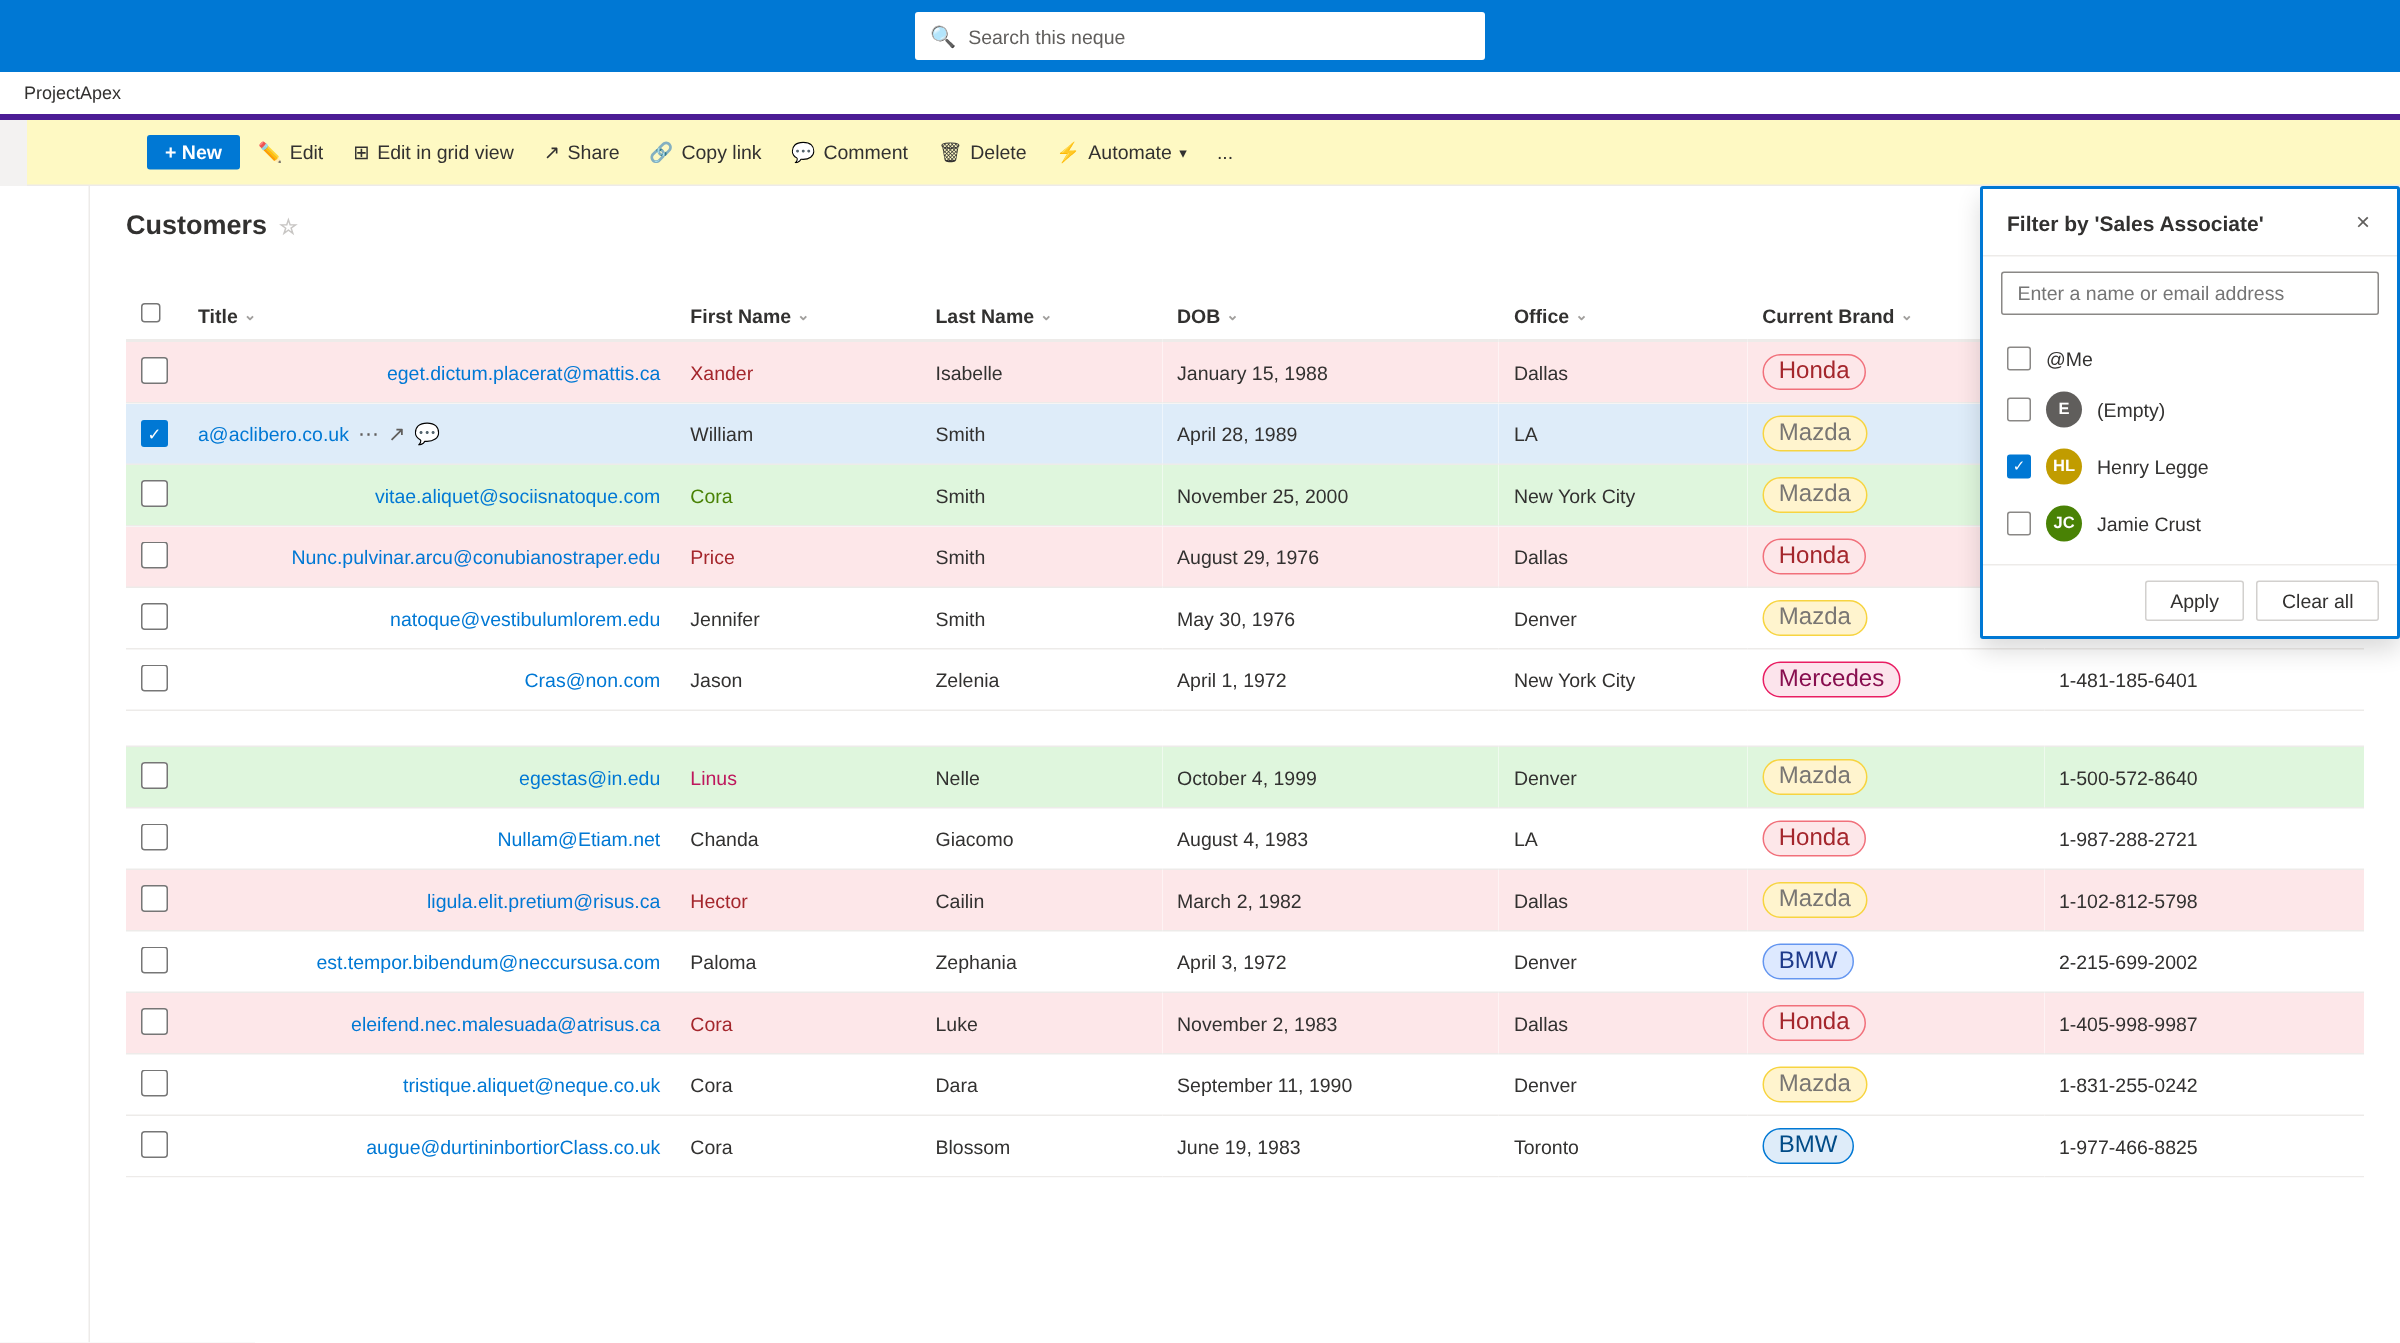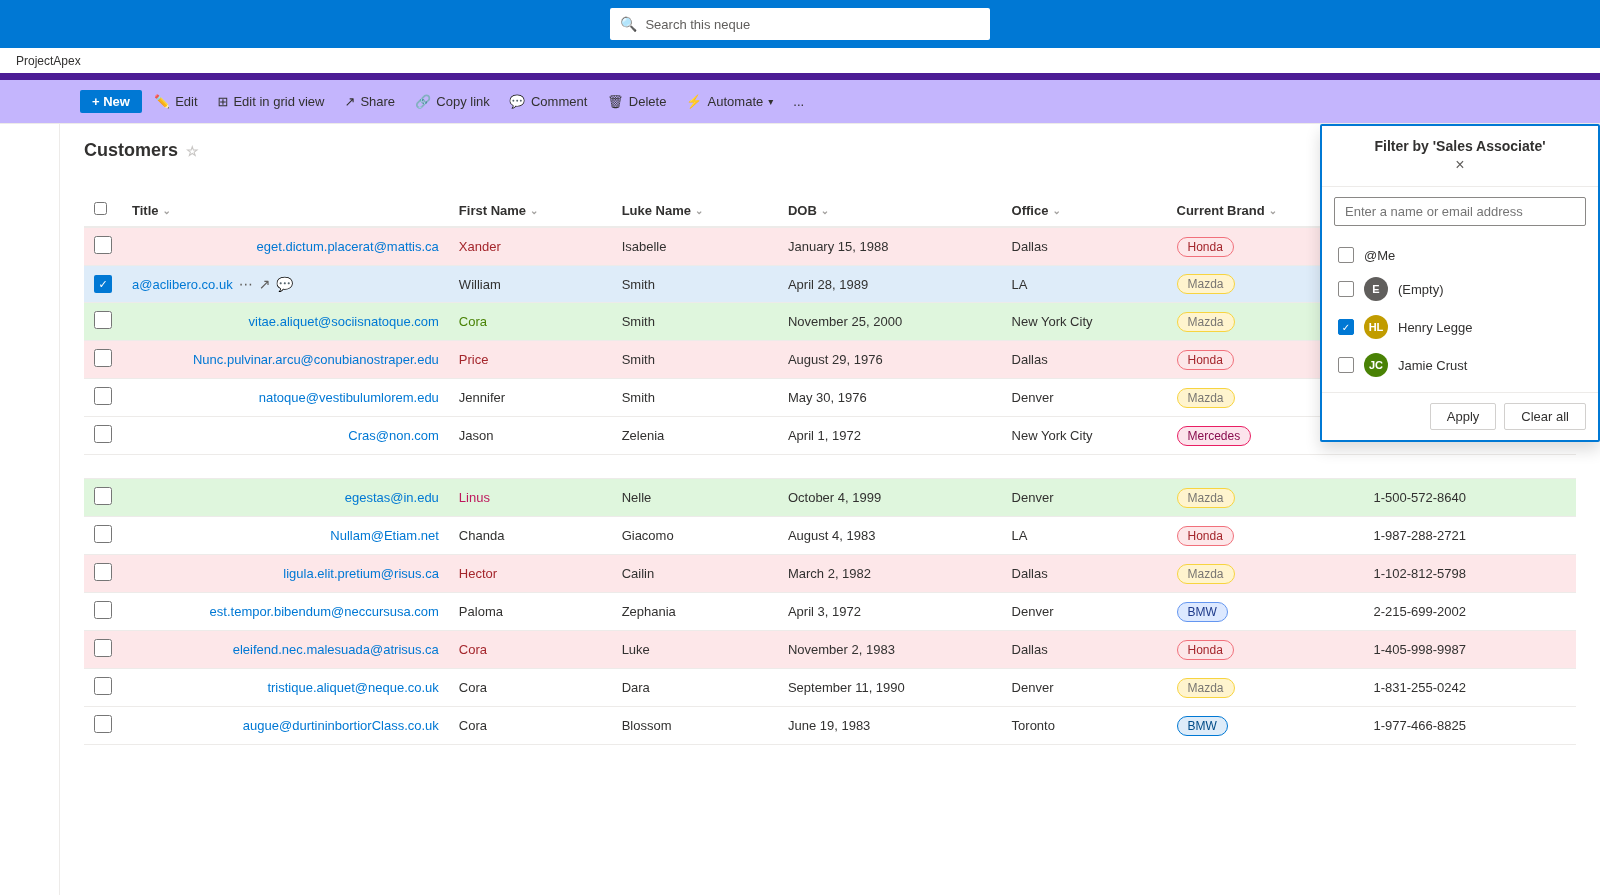--- a/index.html
+++ b/index.html
@@ -28,33 +28,34 @@
     }
     .search-icon { color: #605e5c; font-size: 14px; }
 
     
     .sub-bar {
       background: white;
       height: 32px;
       display: flex;
       align-items: center;
       padding: 0 16px;
-      border-bottom: 7px solid #4c1d95;
+      border-bottom: 4px solid #4c1d95;
     }
     .project-name { font-size: 12px; color: #323130; }
 
     
     .toolbar {
-      background: #c4b5fd;
+      background: #fef9c3;
       height: 44px;
       display: flex;
       align-items: center;
       padding: 0 80px;
       gap: 4px;
       border-bottom: 1px solid #edebe9;
+      margin-left: 18px;
     }
     .toolbar-btn {
       display: flex; align-items: center; gap: 5px;
       padding: 4px 8px;
       border: none; background: transparent;
       cursor: pointer; font-size: 13px; color: #323130;
       border-radius: 2px;
       white-space: nowrap;
     }
     .toolbar-btn.primary {
@@ -114,21 +115,21 @@
       overflow: hidden;
       text-overflow: ellipsis;
       max-width: 200px;
     }
     .row-selected td { background: #deecf9 !important; }
     .row-pink td { background: #fde7e9 !important; }
     .row-green td { background: #dff6dd !important; }
 
     .brand-badge {
       display: inline-block; padding: 2px 10px;
-      border-radius: 12px; font-size: 12px; font-weight: 500;
+      border-radius: 12px; font-size: 16px; font-weight: 500;
     }
     .brand-honda { background: #fde7e9; color: #a4262c; border: 1px solid #f1707b; }
     .brand-mazda { background: #fff4ce; color: #797673; border: 1px solid #f7d440; }
     .brand-mercedes { background: #fce4ec; color: #880e4f; border: 1px solid #e91e63; }
     .brand-bmw { background: #dde9ff; color: #1e3a8a; border: 1px solid #6496f0; }
     .brand-bmw2 { background: #deecf9; color: #004b87; border: 1px solid #0078d4; }
 
     .row-checkbox { width: 18px; height: 18px; accent-color: #0078d4; }
     .row-selected-check { width: 18px; height: 18px; background: #0078d4; border-radius: 2px; display: flex; align-items: center; justify-content: center; color: white; font-size: 11px; }
 
@@ -145,21 +146,20 @@
       border: 2px solid #0078d4;
       border-radius: 2px;
       box-shadow: 0 8px 16px rgba(0,0,0,0.14);
       z-index: 100;
       padding: 0;
     }
     .filter-header {
       display: flex; align-items: center; justify-content: space-between;
       padding: 12px 16px 10px;
       border-bottom: 1px solid #edebe9;
-      flex-direction: column;
     }
     .filter-title { font-size: 14px; font-weight: 600; color: #323130; }
     .close-btn { background: none; border: none; cursor: pointer; color: #605e5c; font-size: 16px; padding: 2px; }
 
     .filter-search {
       margin: 10px 12px;
       border: 1px solid #8a8886;
       border-radius: 2px;
       padding: 6px 10px;
       font-size: 13px;
@@ -288,21 +288,21 @@
               </div>
             </th>
             <th class="col-fname">
               <div class="th-inner">
                 <span>First Name</span>
                 <span class="sort-icon">⌄</span>
               </div>
             </th>
             <th class="col-lname">
               <div class="th-inner">
-                <span>Luke Name</span>
+                <span>Last Name</span>
                 <span class="sort-icon">⌄</span>
               </div>
             </th>
             <th class="col-dob">
               <div class="th-inner">
                 <span>DOB</span>
                 <span class="sort-icon">⌄</span>
               </div>
             </th>
             <th class="col-office">

